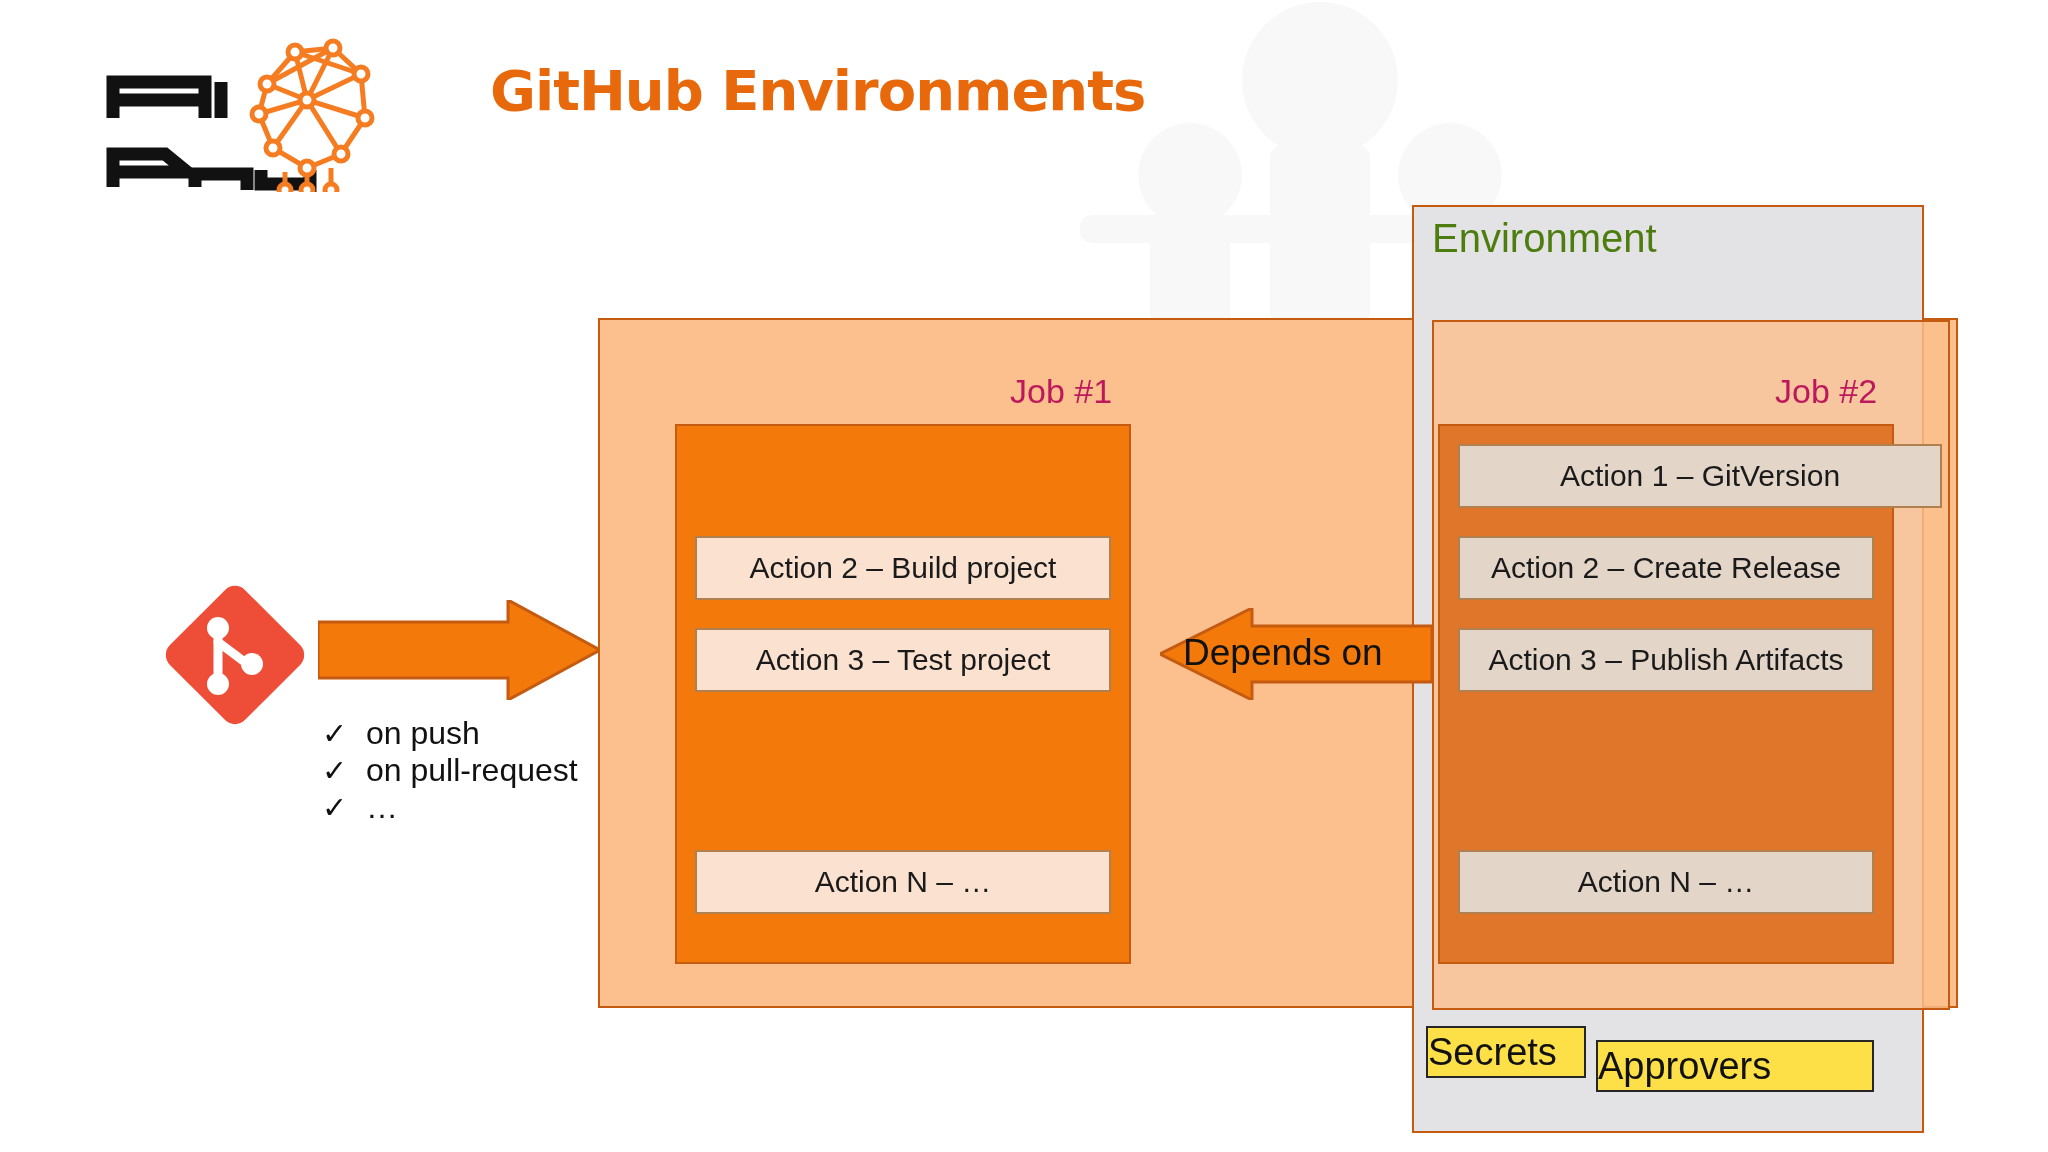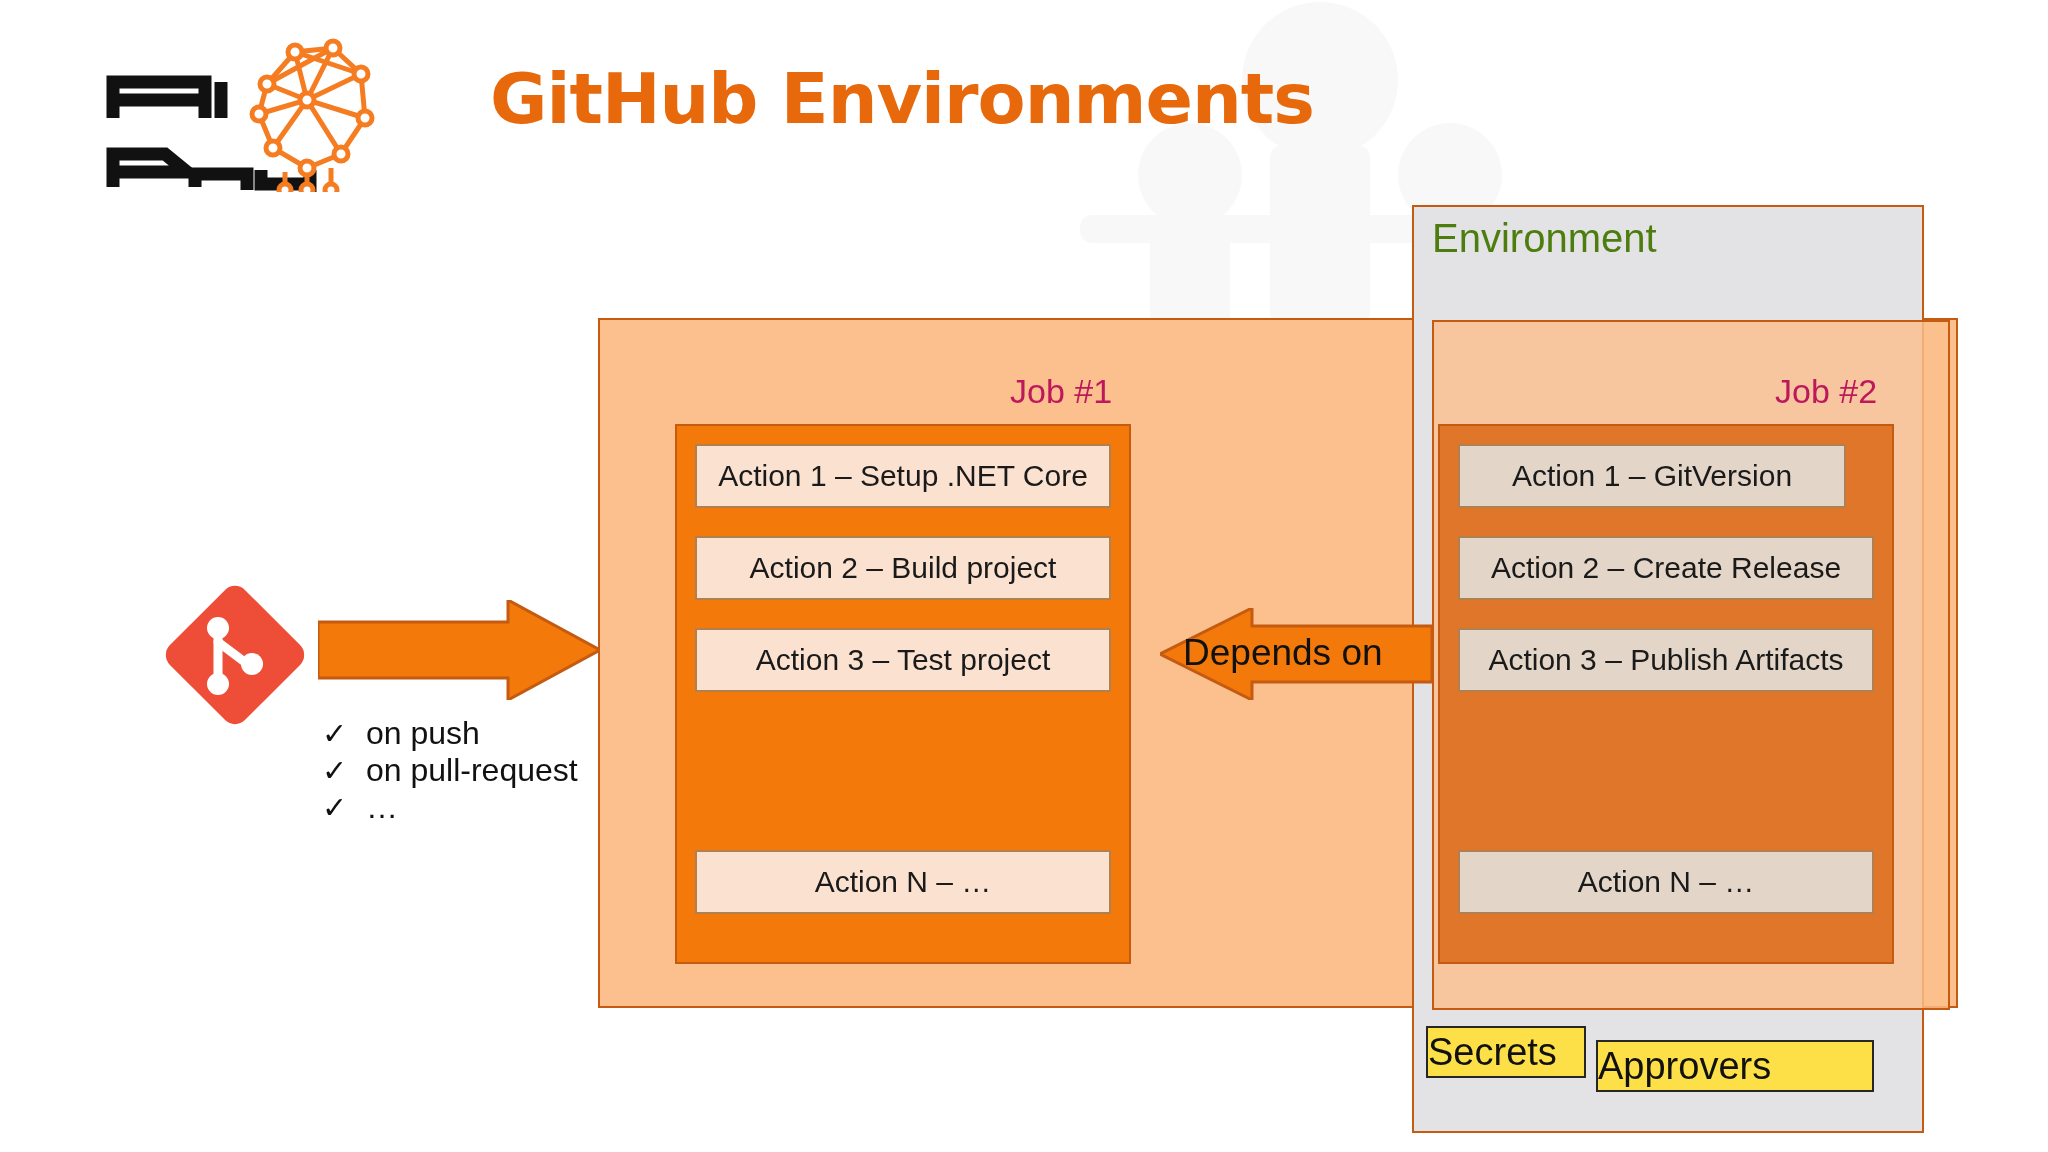--- a/index.html
+++ b/index.html
@@ -39,21 +39,21 @@
     position: absolute;
     left: 245px;
     top: 22px;
     width: 130px;
     height: 170px;
   }
   .slide-title {
     position: absolute;
     left: 490px;
     top: 58px;
-    font-size: 70px;
+    font-size: 56px;
     font-weight: bold;
     color: #E8690B;
     letter-spacing: -1px;
     white-space: nowrap;
     font-family: "DejaVu Sans", sans-serif;
     text-align: right;
   }
 
   
   .box {
@@ -317,34 +317,33 @@
     <div class="trigger-row">
       <span class="trigger-check">✓</span>
       <span class="trigger-text">…</span>
     </div>
   </div>
 
   <div class="box job1-outer"></div>
   <div class="job-label job1-label">Job #1</div>
 
   <div class="box job1-inner">
-    <div class="action" style="left:18px; top:18px; width:416px;">Action 1 – Setup .NET Core</div>
     <div class="action" style="left:18px; top:110px; width:416px;">Action 2 – Build project</div>
     <div class="action" style="left:18px; top:202px; width:416px;">Action 3 – Test project</div>
     <div class="action" style="left:18px; top:424px; width:416px;">Action N – …</div>
   </div>
 
   <div class="box env-box"></div>
   <div class="env-title">Environment</div>
 
   <div class="box job2-outer" style="z-index:3;"></div>
   <div class="job-label job2-label" style="z-index:4;">Job #2</div>
 
   <div class="box job2-inner" style="z-index:4;">
-    <div class="action" style="left:18px; top:18px; width:388px;">Action 1 – GitVersion</div>
+    <div class="action" style="left:18px; top:18px; width:484px;">Action 1 – GitVersion</div>
     <div class="action" style="left:18px; top:110px; width:416px;">Action 2 – Create Release</div>
     <div class="action" style="left:18px; top:202px; width:416px;">Action 3 – Publish Artifacts</div>
     <div class="action" style="left:18px; top:424px; width:416px;">Action N – …</div>
   </div>
 
   <svg class="arrow-left" viewBox="0 0 272 92">
     <polygon points="272,18 92,18 92,0 0,46 92,92 92,74 272,74" fill="#F3790B" stroke="#C55A11" stroke-width="3"></polygon>
   </svg>
   <div class="depends-label">Depends on</div>
 

